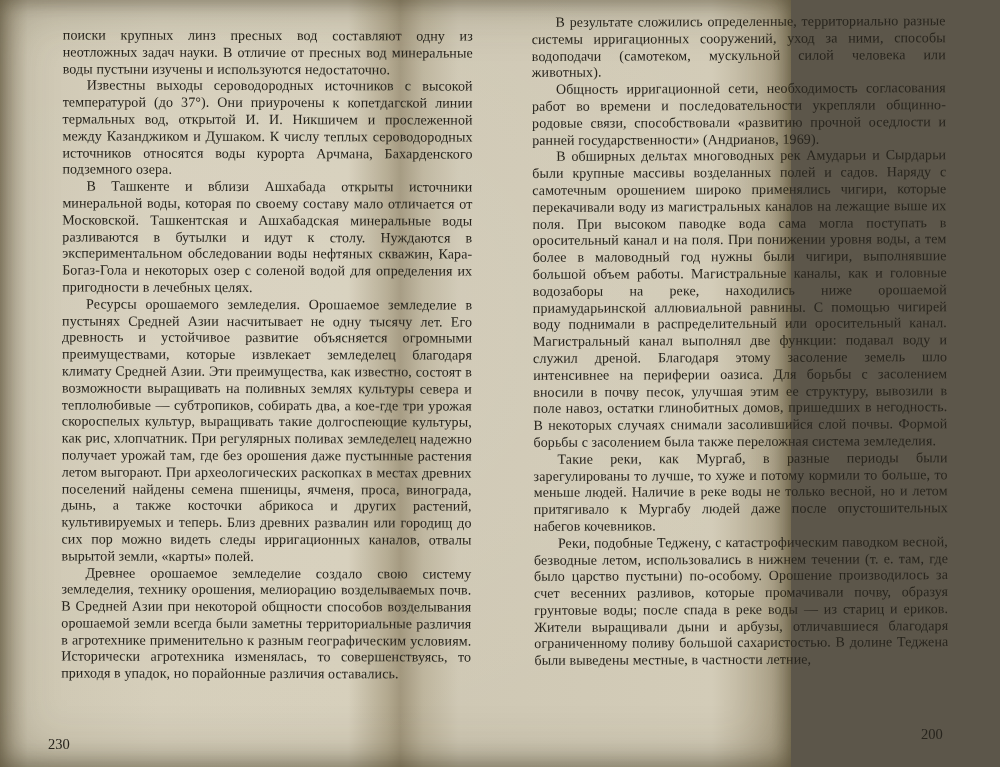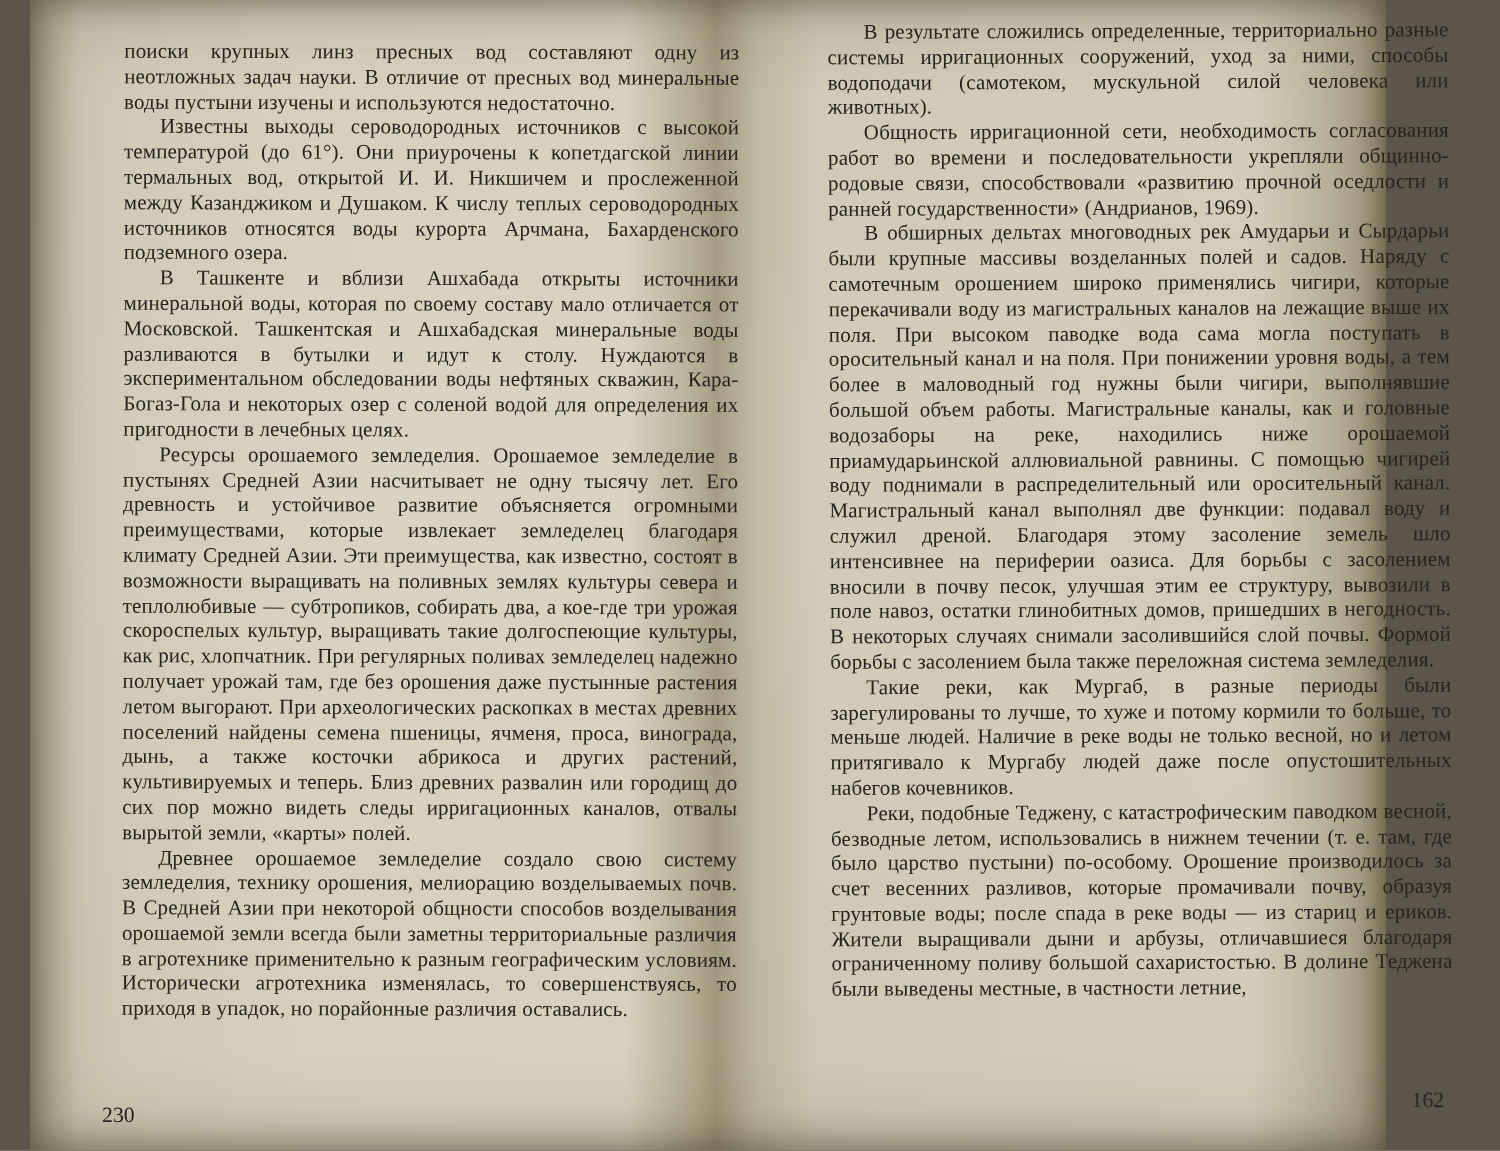--- a/index.html
+++ b/index.html
@@ -5,30 +5,29 @@
   html, body {
     margin: 0;
     padding: 0;
     width: 1000px;
     height: 767px;
     overflow: hidden;
     background: #5c564a;
   }
   .scan {
     position: relative;
-    width: 904px;
+    width: 791px;
     height: 767px;
     background:
       radial-gradient(ellipse 120% 90% at 28% 42%, rgba(255,255,255,0.10), rgba(0,0,0,0) 65%),
       linear-gradient(90deg,
         #a79d85 0%, #cdc6b1 3.5%, #d5ceba 20%, #d6cfbb 44%,
         #b2a88e 49%, #a1967c 50.6%, #bdb49c 53.5%, #cfc8b4 58%,
         #d3ccb8 90%, #b5ab92 97.5%, #9c9278 100%),
       #cfc8b4;
-    margin-left: 20px;
   }
   .scan::after {
     content: "";
     position: absolute;
     inset: 0;
     pointer-events: none;
     box-shadow:
       inset 0 0 55px rgba(55, 45, 22, 0.35),
       inset 0 -8px 18px rgba(55, 45, 22, 0.28),
       inset 0 6px 14px rgba(55, 45, 22, 0.22);
@@ -81,30 +80,30 @@
     top: 726px;
   }
 </style>
 </head>
 <body>
 
 <div class="scan">
 
   <div class="text-col col-left">
     <p class="cont">поиски крупных линз пресных вод составляют одну из неотложных задач науки. В отличие от пресных вод минеральные воды пустыни изучены и используются недостаточно.</p>
-    <p>Известны выходы сероводородных источников с высокой температурой (до 61°). Они приурочены к копетдагской линии термальных вод, открытой И. И. Никшичем и прослеженной между Казанджиком и Душаком. К числу теплых сероводородных источников относятся воды курорта Арчмана, Бахарденского подземного озера.</p>
+    <p>Известны выходы сероводородных источников с высокой температурой (до 37°). Они приурочены к копетдагской линии термальных вод, открытой И. И. Никшичем и прослеженной между Казанджиком и Душаком. К числу теплых сероводородных источников относятся воды курорта Арчмана, Бахарденского подземного озера.</p>
     <p>В Ташкенте и вблизи Ашхабада открыты источники минеральной воды, которая по своему составу мало отличается от Московской. Ташкентская и Ашхабадская минеральные воды разливаются в бутылки и идут к столу. Нуждаются в экспериментальном обследовании воды нефтяных скважин, Кара-Богаз-Гола и некоторых озер с соленой водой для определения их пригодности в лечебных целях.</p>
     <p><span class="lead">Ресурсы орошаемого земледелия.</span> <span>Орошаемое земледелие в пустынях Средней Азии насчитывает не одну тысячу лет. Его древность и устойчивое развитие объясняется огромными преимуществами, которые извлекает земледелец благодаря климату Средней Азии. Эти преимущества, как известно, состоят в возможности выращивать на поливных землях культуры севера и теплолюбивые — субтропиков, собирать два, а кое-где три урожая скороспелых культур, выращивать такие долгоспеющие культуры, как рис, хлопчатник. При регулярных поливах земледелец надежно получает урожай там, где без орошения даже пустынные растения летом выгорают. При археологических раскопках в местах древних поселений найдены семена пшеницы, ячменя, проса, винограда, дынь, а также косточки абрикоса и других растений, культивируемых и теперь. Близ древних развалин или городищ до сих пор можно видеть следы ирригационных каналов, отвалы вырытой земли, «карты» полей.</span></p>
     <p>Древнее орошаемое земледелие создало свою систему земледелия, технику орошения, мелиорацию возделываемых почв. В Средней Азии при некоторой общности способов возделывания орошаемой земли всегда были заметны территориальные различия в агротехнике применительно к разным географическим условиям. Исторически агротехника изменялась, то совершенствуясь, то приходя в упадок, но порайонные различия оставались.</p>
   </div>
 
   <div class="text-col col-right">
     <p>В результате сложились определенные, территориально разные системы ирригационных сооружений, уход за ними, способы водоподачи (самотеком, мускульной силой человека или животных).</p>
     <p>Общность ирригационной сети, необходимость согласования работ во времени и последовательности укрепляли общинно-родовые связи, способствовали «развитию прочной оседлости и ранней государственности» (Андрианов, 1969).</p>
     <p>В обширных дельтах многоводных рек Амударьи и Сырдарьи были крупные массивы возделанных полей и садов. Наряду с самотечным орошением широко применялись чигири, которые перекачивали воду из магистральных каналов на лежащие выше их поля. При высоком паводке вода сама могла поступать в оросительный канал и на поля. При понижении уровня воды, а тем более в маловодный год нужны были чигири, выполнявшие большой объем работы. Магистральные каналы, как и головные водозаборы на реке, находились ниже орошаемой приамударьинской аллювиальной равнины. С помощью чигирей воду поднимали в распределительный или оросительный канал. Магистральный канал выполнял две функции: подавал воду и служил дреной. Благодаря этому засоление земель шло интенсивнее на периферии оазиса. Для борьбы с засолением вносили в почву песок, улучшая этим ее структуру, вывозили в поле навоз, остатки глинобитных домов, пришедших в негодность. В некоторых случаях снимали засолившийся слой почвы. Формой борьбы с засолением была также переложная система земледелия.</p>
     <p>Такие реки, как Мургаб, в разные периоды были зарегулированы то лучше, то хуже и потому кормили то больше, то меньше людей. Наличие в реке воды не только весной, но и летом притягивало к Мургабу людей даже после опустошительных набегов кочевников.</p>
     <p>Реки, подобные Теджену, с катастрофическим паводком весной, безводные летом, использовались в нижнем течении (т. е. там, где было царство пустыни) по-особому. Орошение производилось за счет весенних разливов, которые промачивали почву, образуя грунтовые воды; после спада в реке воды — из стариц и ериков. Жители выращивали дыни и арбузы, отличавшиеся благодаря ограниченному поливу большой сахаристостью. В долине Теджена были выведены местные, в частности летние,</p>
   </div>
 
   <div class="pagenum pagenum-left">230</div>
-  <div class="pagenum pagenum-right">162</div>
+  <div class="pagenum pagenum-right">200</div>
 
 </div>
 
 </body></html>

